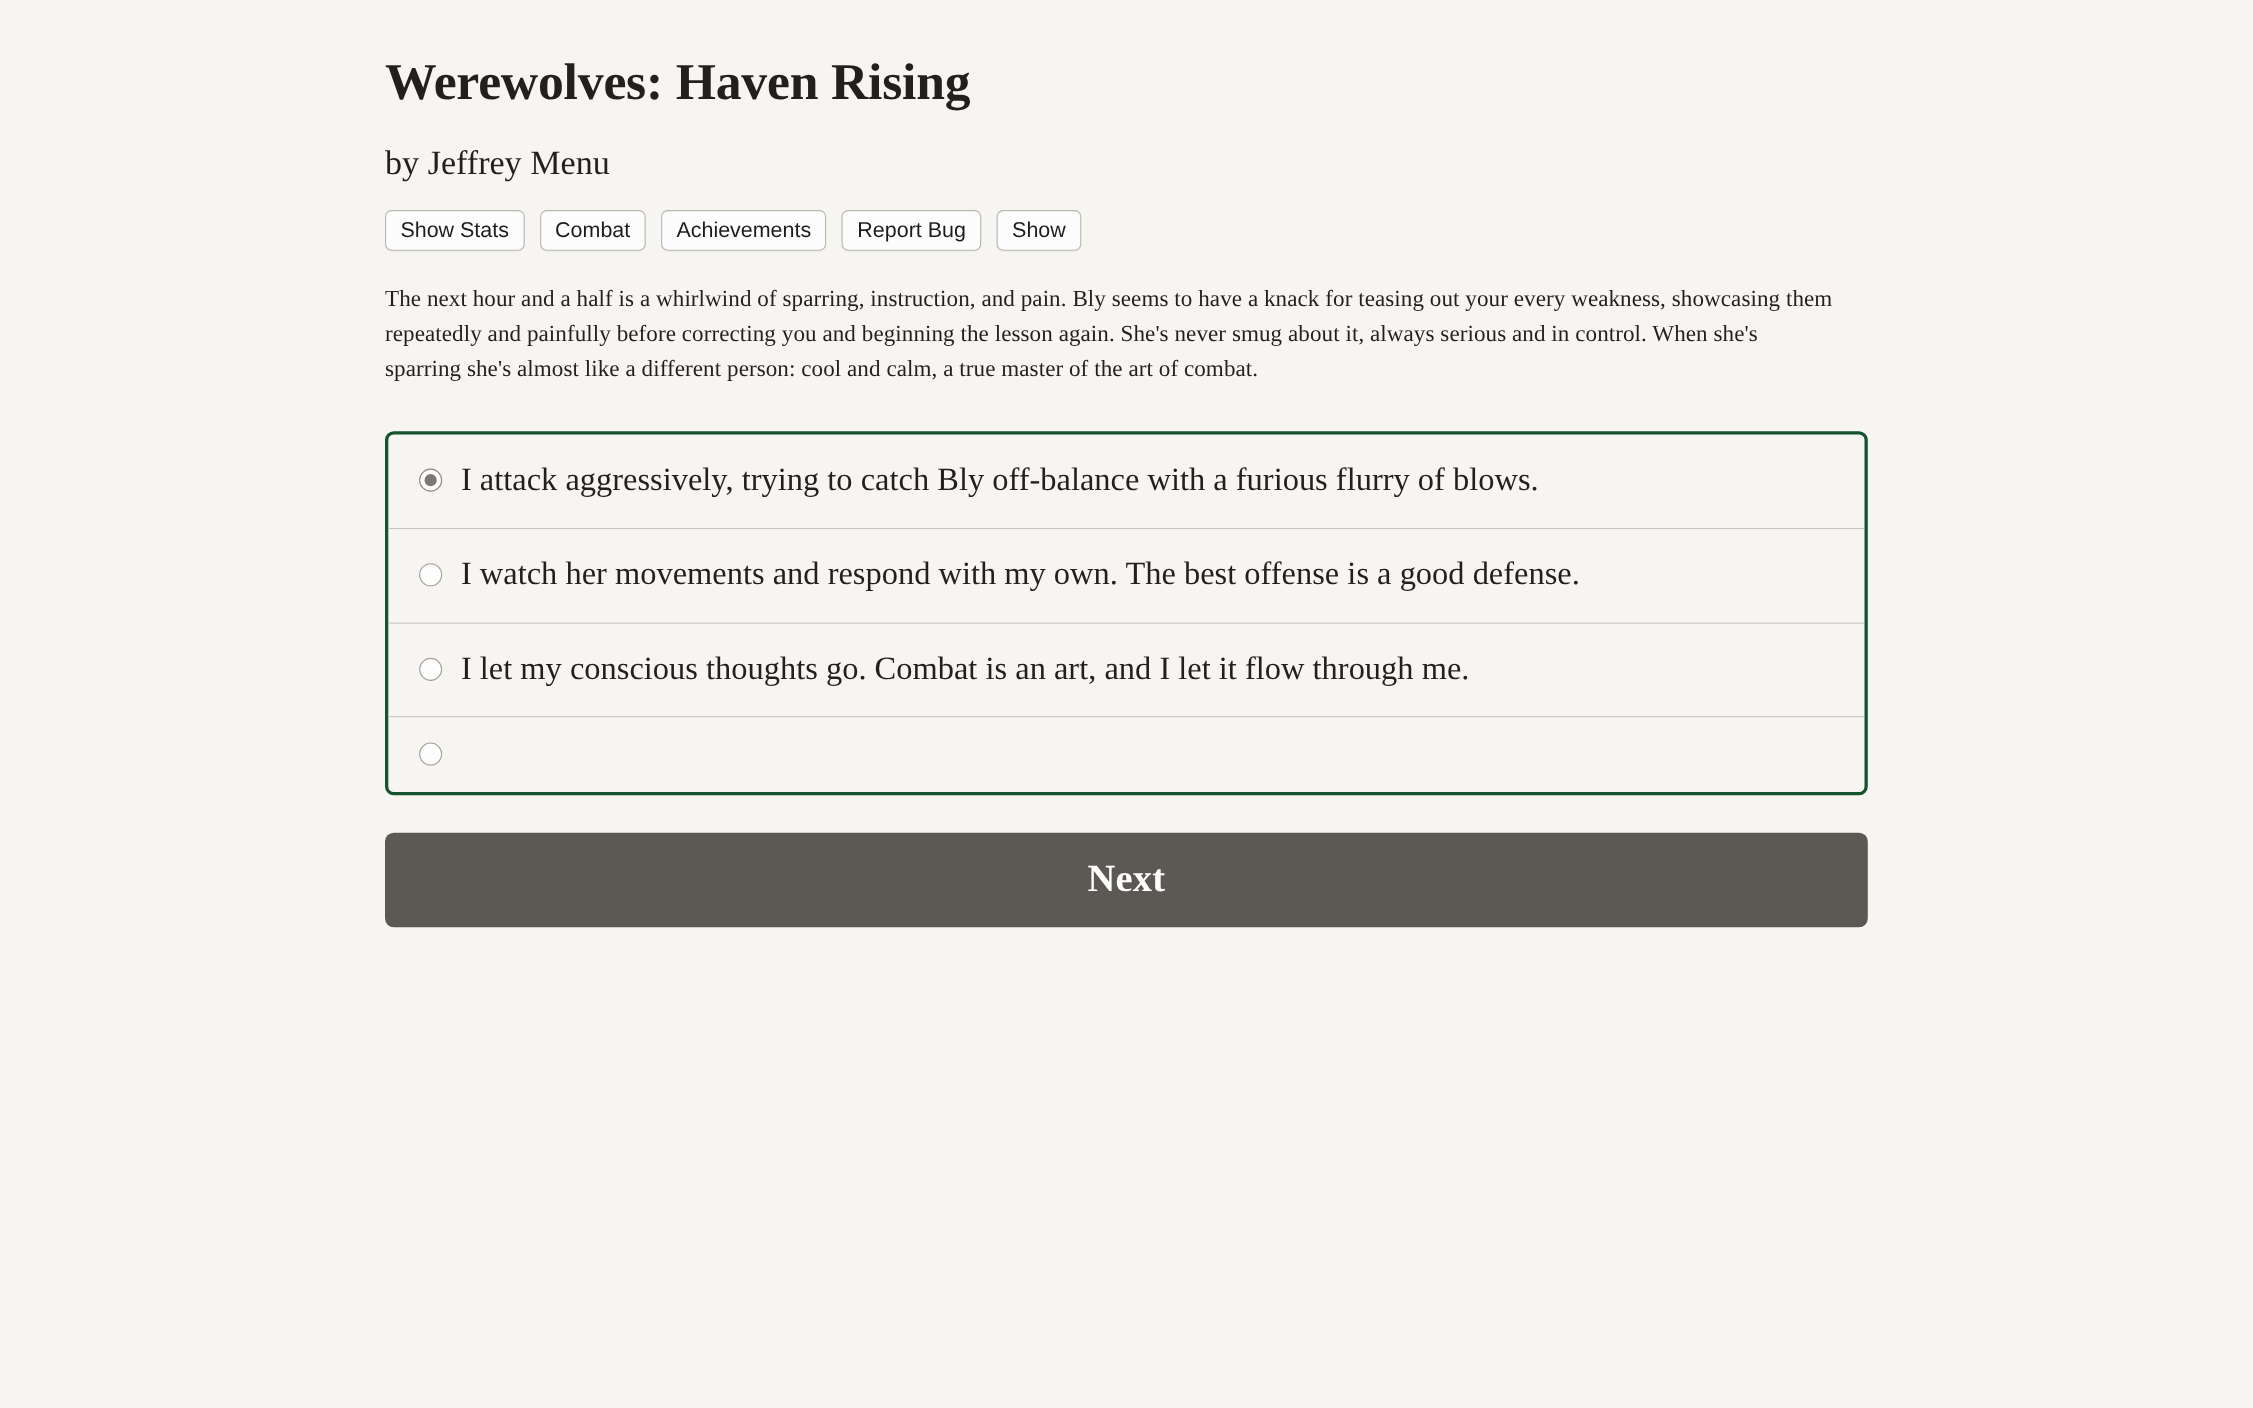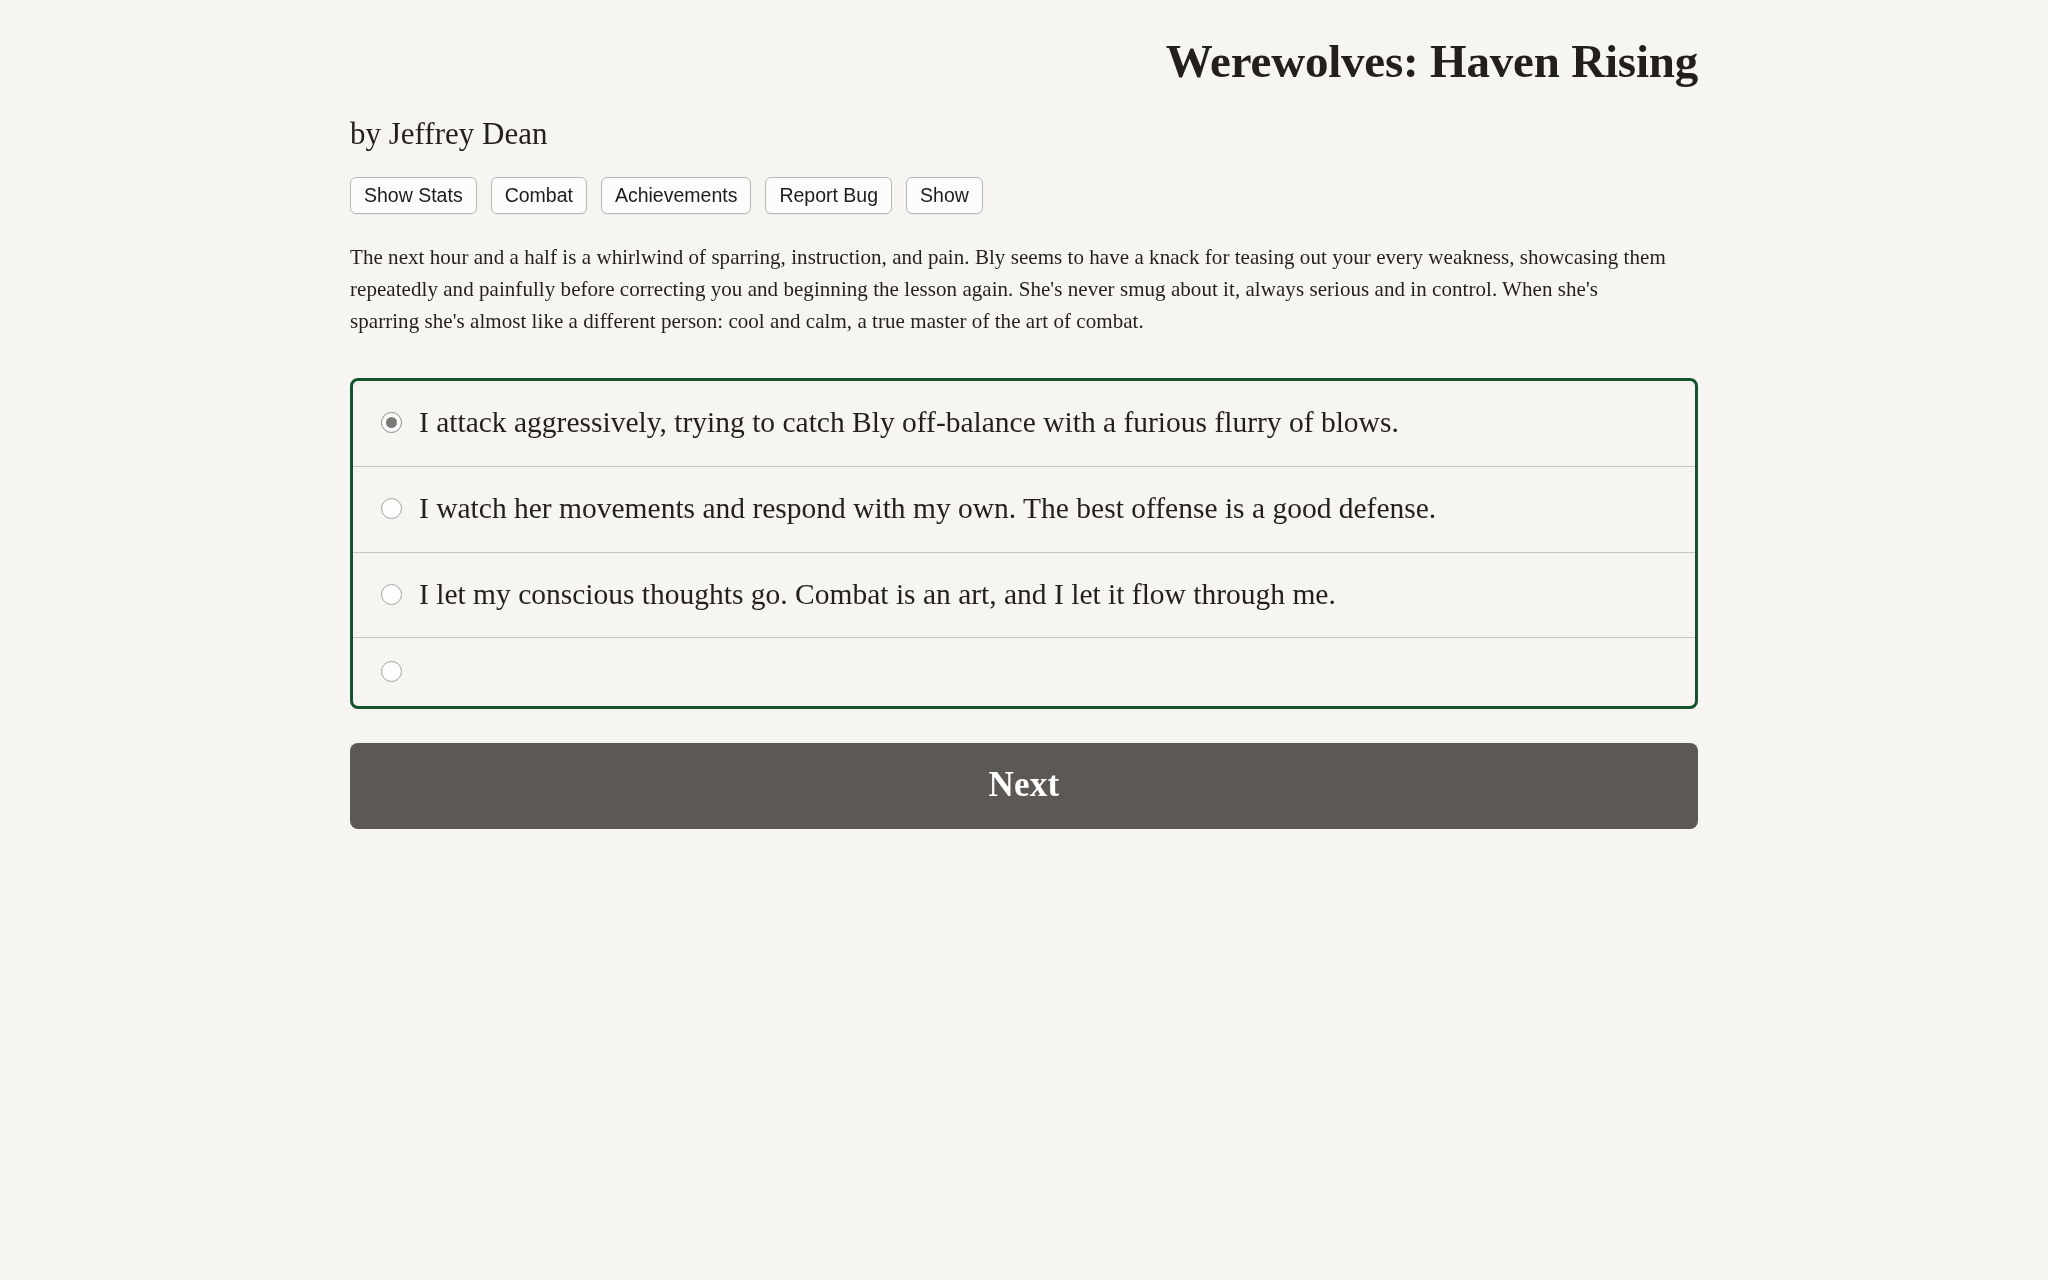--- a/index.html
+++ b/index.html
@@ -17,23 +17,22 @@
   .page {
     width: 1348px;
     margin: 0 auto;
     padding-top: 30px;
     box-sizing: border-box;
   }
   .game-title {
     font-size: 47px;
     font-weight: 700;
     letter-spacing: -0.2px;
-    margin: 2px 0 0 0;
+    margin: 16px 0 0 0;
     line-height: 1.25;
-    text-align: right;
   }
   .byline {
     font-size: 31px;
     margin: 24px 0 0 0;
     line-height: 1.2;
   }
   .toolbar {
     margin-top: 25px;
     display: flex;
     gap: 14px;
@@ -119,21 +118,21 @@
     text-align: center;
   }
 </style>
 </head>
 <body>
 
 <div class="page">
 
   <h1 class="game-title">Werewolves: Haven Rising</h1>
 
-  <div class="byline">by Jeffrey Dean</div>
+  <div class="byline">by Jeffrey Menu</div>
 
   <div class="toolbar">
     <button class="tool-btn">Show Stats</button>
     <button class="tool-btn">Combat</button>
     <button class="tool-btn">Achievements</button>
     <button class="tool-btn">Report Bug</button>
     <button class="tool-btn">Show</button>
   </div>
 
   <p class="story">The next hour and a half is a whirlwind of sparring, instruction, and pain. Bly seems to have a knack for teasing out your every weakness, showcasing them repeatedly and painfully before correcting you and beginning the lesson again. She's never smug about it, always serious and in control. When she's sparring she's almost like a different person: cool and calm, a true master of the art of combat.</p>

